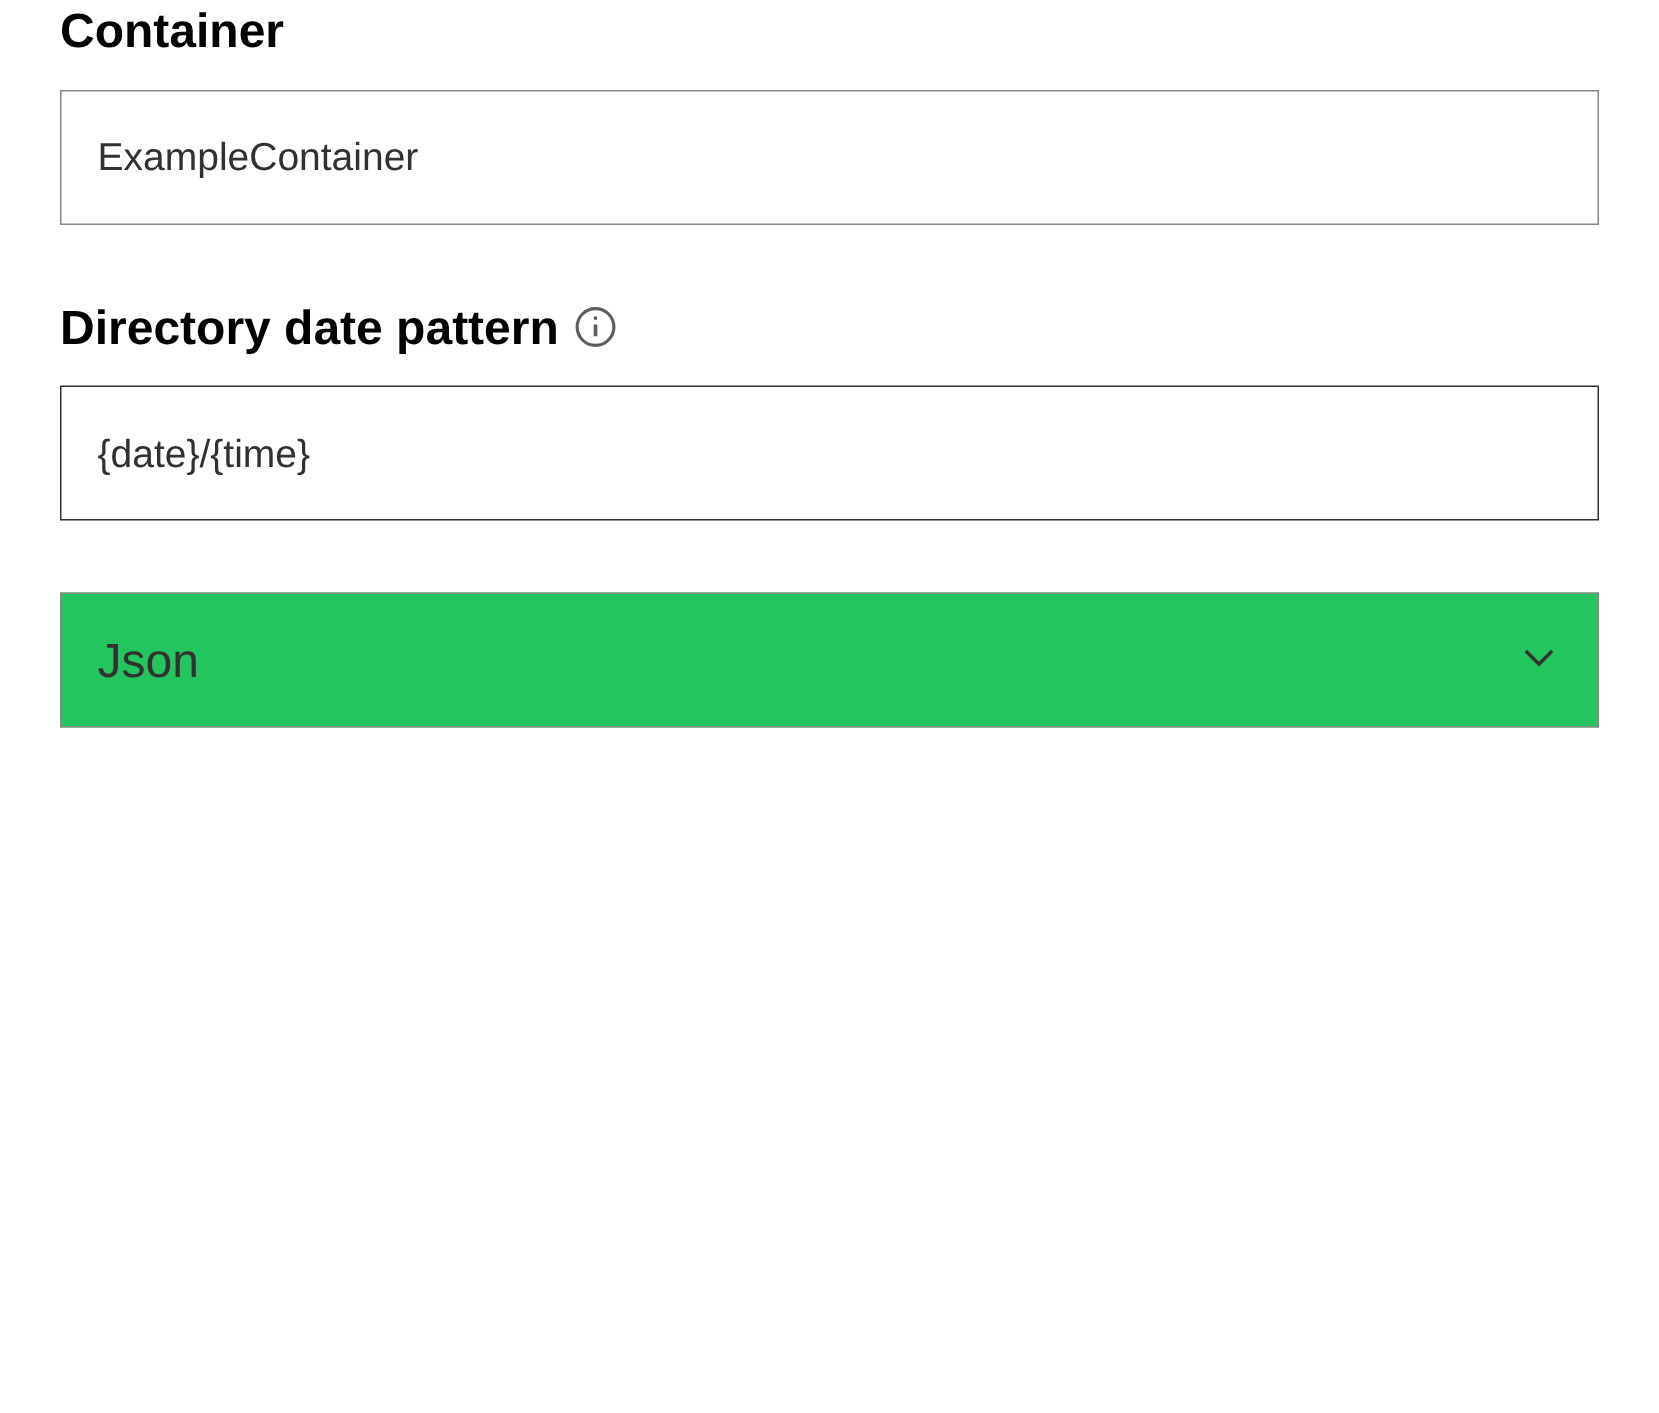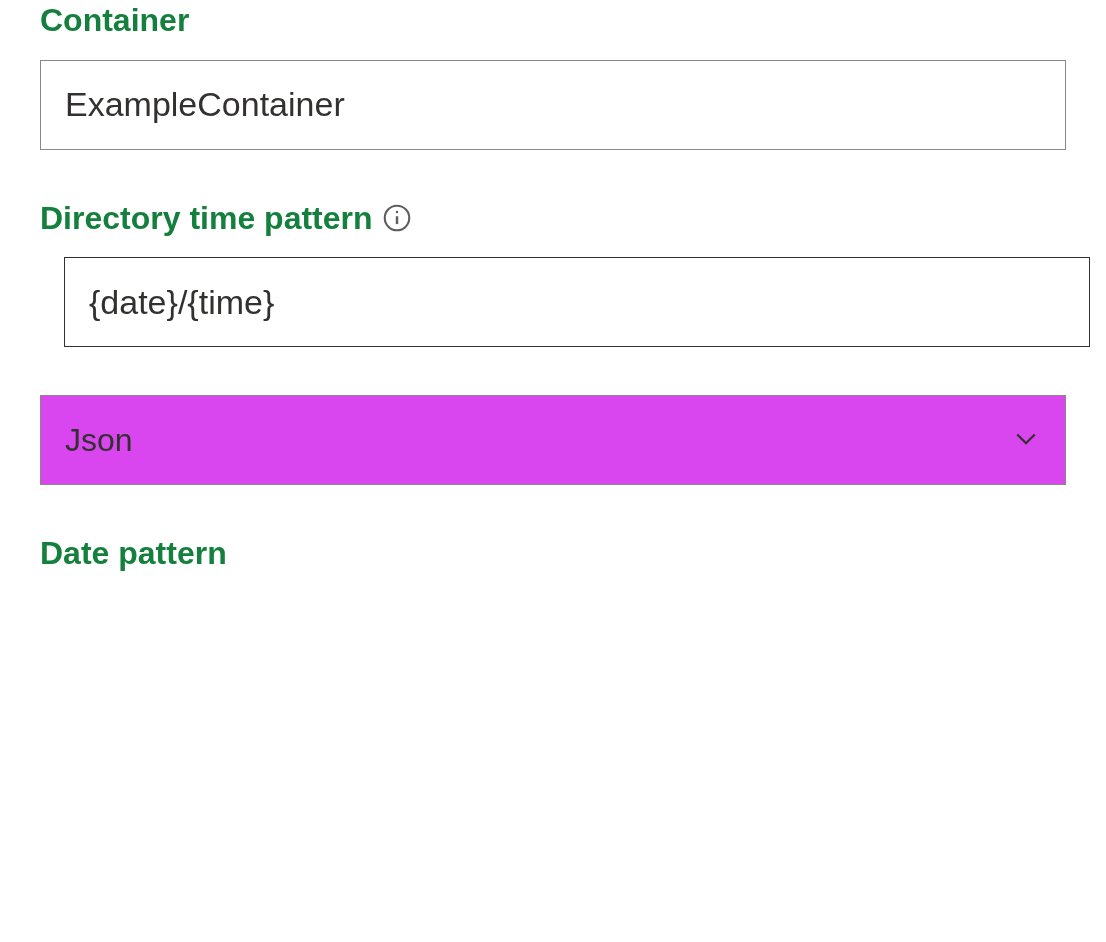--- a/index.html
+++ b/index.html
@@ -20,21 +20,21 @@
       margin-bottom: 48px;
     }
     .field-group:first-child {
       margin-top: 0;
     }
     .field-label {
       display: flex;
       align-items: center;
       font-size: 32px;
       font-weight: 600;
-      color: #15803d;
+      color: #000000;
       margin-bottom: 18px;
       line-height: 1.3;
     }
     .info-icon {
       display: inline-flex;
       align-items: center;
       justify-content: center;
       margin-left: 10px;
       width: 28px;
       height: 28px;
@@ -42,40 +42,39 @@
     }
     .info-icon svg {
       width: 28px;
       height: 28px;
     }
     .text-input {
       width: 100%;
       height: 90px;
       border: 1.5px solid #8a8886;
       background: #ffffff;
-      font-size: 34px;
+      font-size: 26px;
       font-weight: 400;
       color: #323130;
       padding: 0 24px;
       font-family: inherit;
       outline: none;
     }
     .text-input.focused {
       border: 1.5px solid #323130;
-      margin-left: 24px;
     }
     .select-wrapper {
       position: relative;
       width: 100%;
     }
     .select-input {
       width: 100%;
       height: 90px;
       border: 1.5px solid #8a8886;
-      background: #d946ef;
+      background: #22c55e;
       font-size: 32px;
       font-weight: 400;
       color: #323130;
       padding: 0 60px 0 24px;
       font-family: inherit;
       outline: none;
       appearance: none;
       -webkit-appearance: none;
       cursor: pointer;
       display: flex;
@@ -101,21 +100,21 @@
 
   <div class="field-group">
     <div class="field-label">
       <span>Container</span>
     </div>
     <input type="text" class="text-input" value="ExampleContainer" style="">
   </div>
 
   <div class="field-group">
     <div class="field-label">
-      <span>Directory time pattern</span>
+      <span>Directory date pattern</span>
       <span class="info-icon">
         <svg viewBox="0 0 16 16" fill="none" stroke="currentColor" stroke-width="1.2">
           <circle cx="8" cy="8" r="7"></circle>
           <line x1="8" y1="7" x2="8" y2="11.5" stroke-width="1.4"></line>
           <circle cx="8" cy="4.6" r="0.7" fill="currentColor" stroke="none"></circle>
         </svg>
       </span>
     </div>
     <input type="text" class="text-input focused" value="{date}/{time}" style="">
   </div>
@@ -125,18 +124,15 @@
       <div class="select-input">Json</div>
       <span class="chevron-icon">
         <svg viewBox="0 0 16 16" fill="none" stroke="currentColor" stroke-width="1.3">
           <polyline points="3,6 8,11 13,6"></polyline>
         </svg>
       </span>
     </div>
   </div>
 
   <div class="field-group">
-    <div class="field-label">
-      <span>Date pattern</span>
-    </div>
   </div>
 
 </div>
 
 </body></html>

